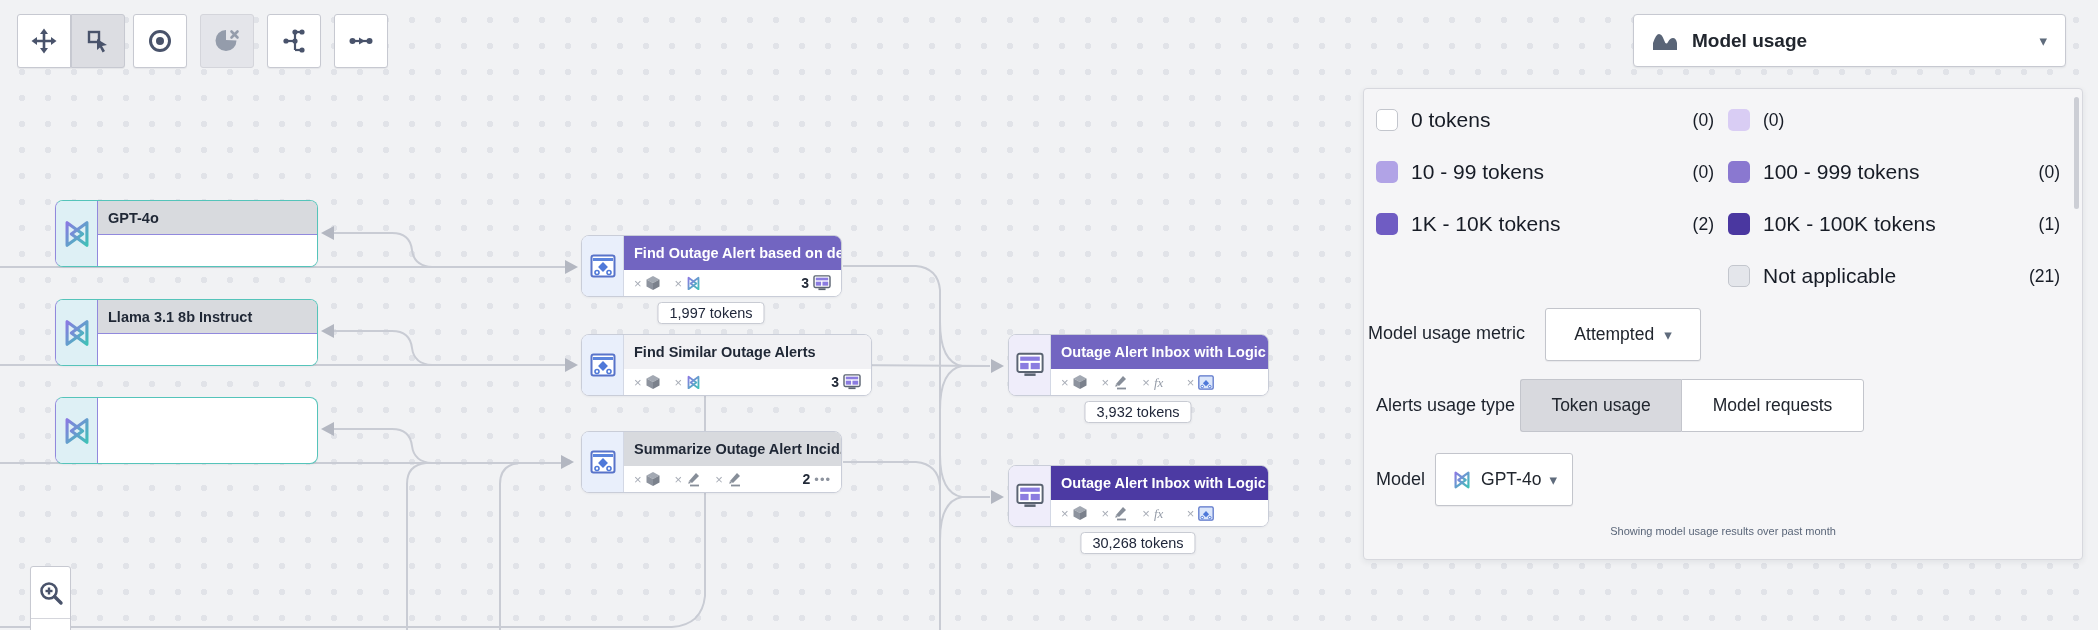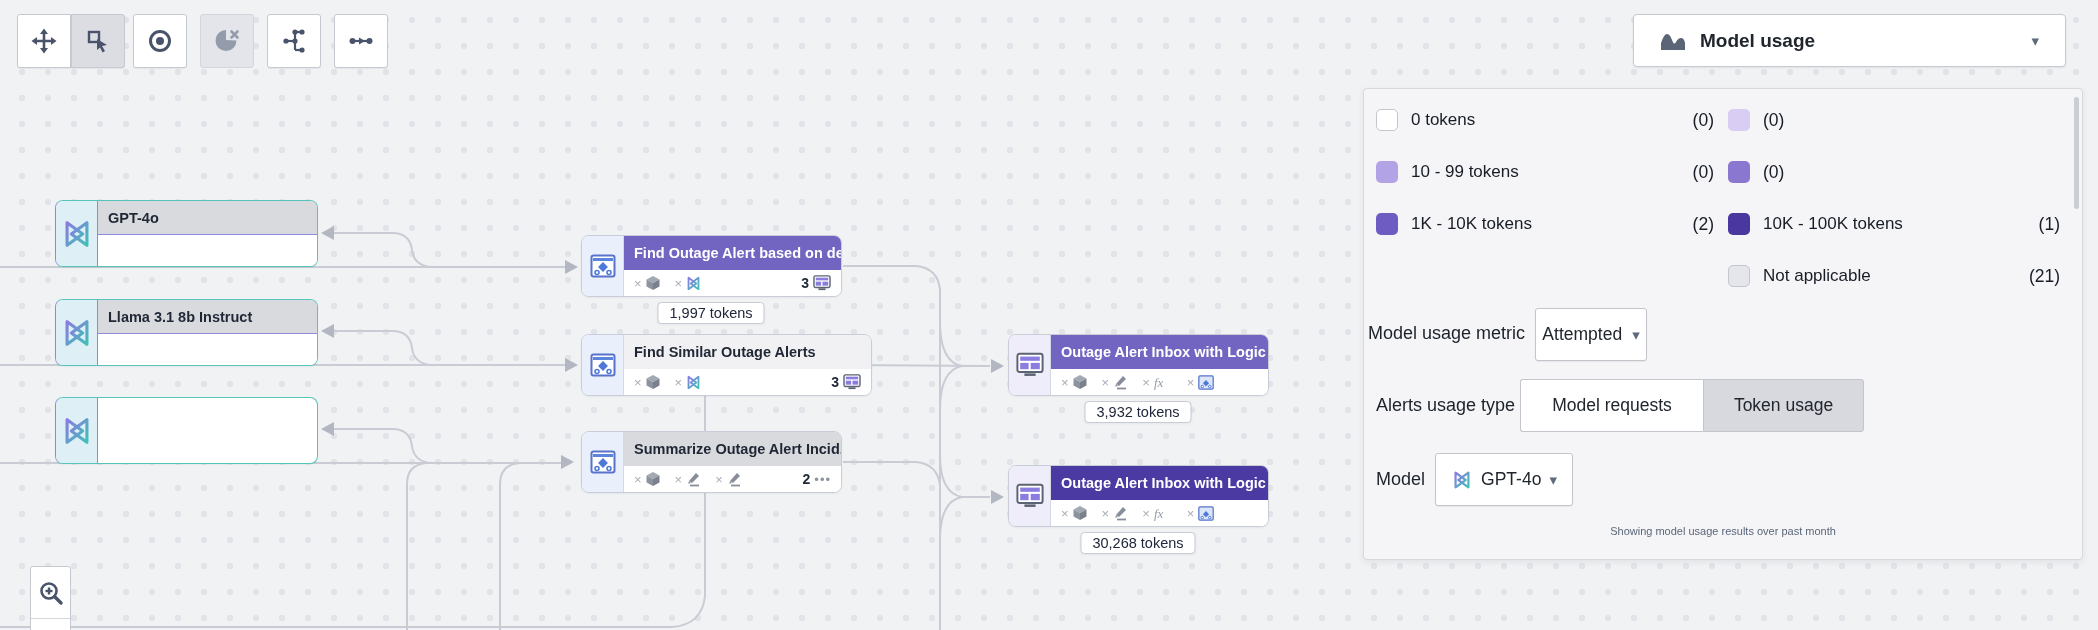--- a/index.html
+++ b/index.html
@@ -30,38 +30,38 @@
   .tbtn.grouped-left  { border-radius:3px 0 0 3px; }
   .tbtn.grouped-right { border-radius:0 3px 3px 0; border-left:1px solid #c7c9d1; }
   .tbtn.active   { background:#dcdde2; }
   .tbtn.disabled { background:#e4e5ea; border-color:#d4d5db; box-shadow:none; }
   .tbtn svg { display:block; }
 
   
   .view-selector {
     position:absolute; left:1633px; top:14px; width:433px; height:53px;
     background:#fff; border:1px solid #c7c9d1; border-radius:4px;
-    display:flex; align-items:center; padding:0 26px; gap:14px;
+    display:flex; align-items:center; padding:0 18px; gap:14px;
     box-shadow:0 1px 2px rgba(30,35,50,.08); cursor:pointer;
   }
   .view-selector .vs-label { font-size:19px; font-weight:600; color:#21262e; flex:1; }
   .caret { color:#5f6b7c; font-size:15px; }
 
   
   .usage-panel {
     position:absolute; left:1363px; top:88px; width:720px; height:472px;
     background:#f5f5f7; border:1px solid #d7d8de; border-radius:4px;
     box-shadow:0 2px 6px rgba(30,35,50,.08);
   }
   .legend-row { position:absolute; height:30px; display:flex; align-items:center; }
   .legend-row .swatch {
     width:22px; height:22px; border-radius:5px; margin-right:13px; flex:none;
   }
   .legend-row .swatch.bordered { border:1px solid #c3c6cd; }
-  .legend-row .l-label { font-size:17px; color:#171c26; flex:1; white-space:nowrap; }
+  .legend-row .l-label { font-size:21px; color:#171c26; flex:1; white-space:nowrap; }
   .legend-row .l-count { font-size:17.5px; color:#171c26; text-align:right; }
   .p-label { position:absolute; font-size:18px; color:#1c222c; white-space:nowrap; }
   .dropdown-btn {
     position:absolute; background:#fff; border:1px solid #c3c5cc; border-radius:3px;
     display:flex; align-items:center; justify-content:center; gap:10px;
     font-size:17.5px; color:#21262e; cursor:pointer;
     box-shadow:0 1px 1px rgba(30,35,50,.06);
   }
   .segmented { position:absolute; display:flex; }
   .seg-btn {
@@ -267,43 +267,44 @@
     <span class="l-label">1K - 10K tokens</span>
     <span class="l-count">(2)</span>
   </div>
 
   <div class="legend-row" style="left:364px; top:16px; width:332px">
     <span class="swatch" style="background: rgb(217, 205, 244);"></span>
     <span class="l-count">(0)</span>
   </div>
   <div class="legend-row" style="left:364px; top:68px; width:332px">
     <span class="swatch" style="background: rgb(138, 120, 208);"></span>
+    <span class="l-label">100 - 999 tokens</span>
     <span class="l-count">(0)</span>
   </div>
   <div class="legend-row" style="left:364px; top:120px; width:332px">
     <span class="swatch" style="background: rgb(74, 55, 160);"></span>
     <span class="l-label">10K - 100K tokens</span>
     <span class="l-count">(1)</span>
   </div>
   <div class="legend-row" style="left:364px; top:172px; width:332px">
     <span class="swatch bordered" style="background: rgb(228, 230, 235);"></span>
     <span class="l-label">Not applicable</span>
     <span class="l-count">(21)</span>
   </div>
 
   <div class="p-label" style="left:4px; top:234px">Model usage metric</div>
-  <div class="dropdown-btn" style="left:171px; top:219px; width:112px; height:53px">
+  <div class="dropdown-btn" style="left:181px; top:219px; width:156px; height:53px">
     <span>Attempted</span>
     <span class="caret">▾</span>
   </div>
 
   <div class="p-label" style="left:12px; top:306px">Alerts usage type</div>
   <div class="segmented" style="left:156px; top:290px">
+    <div class="seg-btn selected" style="width:161px">Token usage</div>
     <div class="seg-btn" style="width:183px">Model requests</div>
-    <div class="seg-btn selected" style="width:161px">Token usage</div>
   </div>
 
   <div class="p-label" style="left:12px; top:380px">Model</div>
   <div class="dropdown-btn" style="left:71px; top:364px; width:138px; height:53px; gap:8px">
     <svg width="22" height="22" viewBox="0 0 24 24">
       <g fill="none" stroke="url(#hg)" stroke-width="2.4" stroke-linejoin="round">
         <path d="M5,4 L5,20 L16,12 Z"></path>
           <path d="M19,4 L19,20 L8,12 Z"></path>
       </g>
     </svg>

